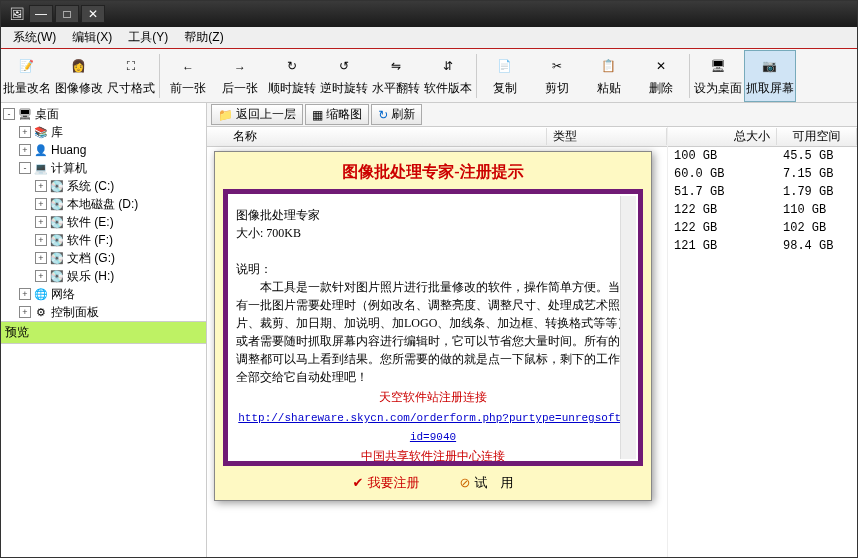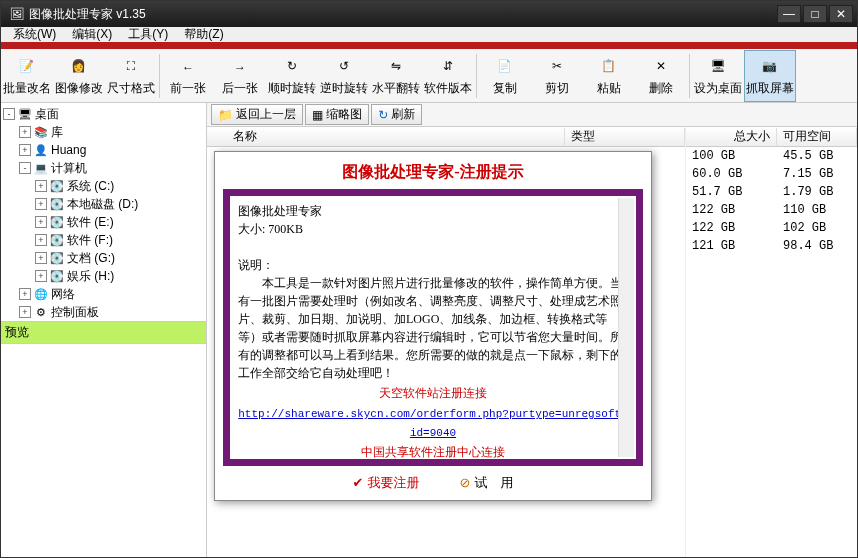--- a/index.html
+++ b/index.html
@@ -3,64 +3,63 @@
 <meta charset="utf-8">
 <style>
 * { box-sizing: border-box; margin: 0; padding: 0; }
 body { font-family: "Microsoft YaHei", SimSun, sans-serif; font-size: 12px; background: #000; width: 858px; height: 558px; overflow: hidden; }
 .window { width: 858px; height: 558px; background: #fff; display: flex; flex-direction: column; border: 1px solid #333; }
 .titlebar { background: linear-gradient(#3a3a3a, #1a1a1a); height: 26px; display: flex; align-items: center; color: #fff; padding: 0 4px; }
 .titlebar .icon { width: 16px; height: 16px; margin: 0 4px; display: inline-flex; align-items: center; justify-content: center; }
 .titlebar .title { flex: 1; font-size: 12px; }
 .winbtns { display: flex; gap: 2px; }
 .winbtn { width: 24px; height: 18px; background: #444; color: #fff; display: flex; align-items: center; justify-content: center; font-size: 12px; border: 1px solid #222; cursor: pointer; }
-.menubar { background: #efefef; height: 22px; display: flex; align-items: center; padding: 0 4px; border-bottom: 7px solid #b91c1c; }
+.menubar { background: #efefef; height: 22px; display: flex; align-items: center; padding: 0 4px; border-bottom: 1px solid #b91c1c; }
 .menuitem { padding: 2px 8px; cursor: pointer; }
 .toolbar { background: #f5f5f5; height: 54px; display: flex; align-items: center; border-bottom: 1px solid #ccc; }
 .tbtn { width: 52px; height: 52px; display: flex; flex-direction: column; align-items: center; justify-content: center; cursor: pointer; border: 1px solid transparent; gap: 2px; }
 .tbtn.active { background: #d0e4f5; border: 1px solid #7ab; }
 .tbtn .ticon { width: 24px; height: 24px; display: flex; align-items: center; justify-content: center; }
 .tbtn .tlabel { font-size: 12px; }
 .tsep { width: 1px; height: 44px; background: #ccc; margin: 0 2px; }
 .body { flex: 1; display: flex; overflow: hidden; }
 .sidebar { width: 206px; border-right: 1px solid #ccc; display: flex; flex-direction: column; }
 .tree { flex: 1; overflow: auto; padding: 2px; }
 .tree-row { display: flex; align-items: center; height: 18px; white-space: nowrap; cursor: pointer; }
 .exp { width: 12px; height: 12px; border: 1px solid #888; display: inline-flex; align-items: center; justify-content: center; font-size: 9px; margin-right: 2px; color: #444; background: #fff; }
 .ticon2 { width: 16px; height: 16px; margin-right: 2px; display: inline-flex; align-items: center; justify-content: center; font-size: 11px; }
 .preview-label { border-top: 1px solid #ccc; padding: 2px 4px; background: #bef264; }
 .main { flex: 1; display: flex; flex-direction: column; position: relative; }
 .subtoolbar { height: 24px; background: #f5f5f5; border-bottom: 1px solid #ccc; display: flex; align-items: center; padding: 0 4px; gap: 2px; }
 .subbtn { display: flex; align-items: center; gap: 3px; padding: 1px 6px; border: 1px solid #aaa; background: linear-gradient(#fff,#e8e8e8); cursor: pointer; font-size: 12px; }
 .listarea { flex: 1; display: flex; background: #fff; }
 .listleft { flex: 1; }
-.listright { width: 172px; border-left: 1px solid #eee; }
+.listright { width: 190px; border-left: 1px solid #eee; }
 .colhdr { display: flex; background: linear-gradient(#fff,#eee); border-bottom: 1px solid #ccc; height: 20px; align-items: center; font-size: 12px; }
 .col { padding: 0 6px; border-right: 1px solid #ddd; }
 .drow { display: flex; height: 18px; align-items: center; font-family: "Consolas","Courier New"; font-size: 12px; }
 .dcell { padding: 0 6px; text-align: left; }
 
-.dialog { position: absolute; left: 214px; top: 151px; width: 438px; height: 350px; background: #ffffff; border: 1px solid #888; box-shadow: 2px 2px 8px rgba(0,0,0,.4); display: flex; flex-direction: column; }
+.dialog { position: absolute; left: 214px; top: 151px; width: 438px; height: 350px; background: #fef9c3; border: 1px solid #888; box-shadow: 2px 2px 8px rgba(0,0,0,.4); display: flex; flex-direction: column; }
 .dlg-head { text-align: center; font-size: 16px; color: #c00; font-weight: bold; padding: 10px 0 6px; font-family: SimSun; }
-.dlg-body { flex: 1; margin: 0 8px; background: #fff; border: 7px solid #701a75; padding: 6px 8px; font-family: SimSun; font-size: 12px; line-height: 1.5; overflow: auto; position: relative; }
+.dlg-body { flex: 1; margin: 0 8px; background: #fff; border: 5px solid #701a75; padding: 12px 8px; font-family: SimSun; font-size: 12px; line-height: 1.5; overflow: auto; position: relative; }
 .dlg-body .scroll-hint { position: absolute; right: 2px; top: 2px; bottom: 2px; width: 16px; background: #f0f0f0; border-left: 1px solid #ddd; }
 .dlg-links { text-align: center; margin-top: 0; font-size: 12px; }
 .link-title { color: #c00; font-family: SimSun; margin: 2px 0; }
 .link-url { color: #00c; text-decoration: underline; font-family: "Courier New"; font-size: 11px; word-break: break-all; }
 .dlg-foot { height: 34px; display: flex; align-items: center; justify-content: center; gap: 40px; font-family: SimSun; }
 .dlg-btn { display: flex; align-items: center; gap: 4px; cursor: pointer; font-size: 13px; }
 .red { color: #c00; }
 </style>
 </head>
 <body>
 
 <div class="window">
   <div class="titlebar">
     <span class="icon">🖼</span>
-    <span class="title">图像批处理专家 v1.35</span>
     <div class="winbtns">
       <div class="winbtn">—</div>
       <div class="winbtn">□</div>
       <div class="winbtn">✕</div>
     </div>
   </div>
 
   <div class="menubar">
     <span class="menuitem">系统(W)</span>
     <span class="menuitem">编辑(X)</span>
@@ -221,21 +220,21 @@
         <div class="listleft">
           <div class="colhdr">
             <div class="col" style="width:20px"></div>
             <div class="col" style="flex:1">名称</div>
             <div class="col" style="width:120px">类型</div>
           </div>
         </div>
         <div class="listright">
           <div class="colhdr">
             <div class="col" style="flex:1;text-align:right">总大小</div>
-            <div class="col" style="width:80px;text-align:left">可用空间</div>
+            <div class="col" style="width:80px;text-align:center">可用空间</div>
           </div>
           <div id="disks">
               <div class="drow">
                 <div class="dcell" style="flex:1">100 GB</div>
                 <div class="dcell" style="width:80px">45.5 GB</div>
               </div>
               <div class="drow">
                 <div class="dcell" style="flex:1">60.0 GB</div>
                 <div class="dcell" style="width:80px">7.15 GB</div>
               </div>

